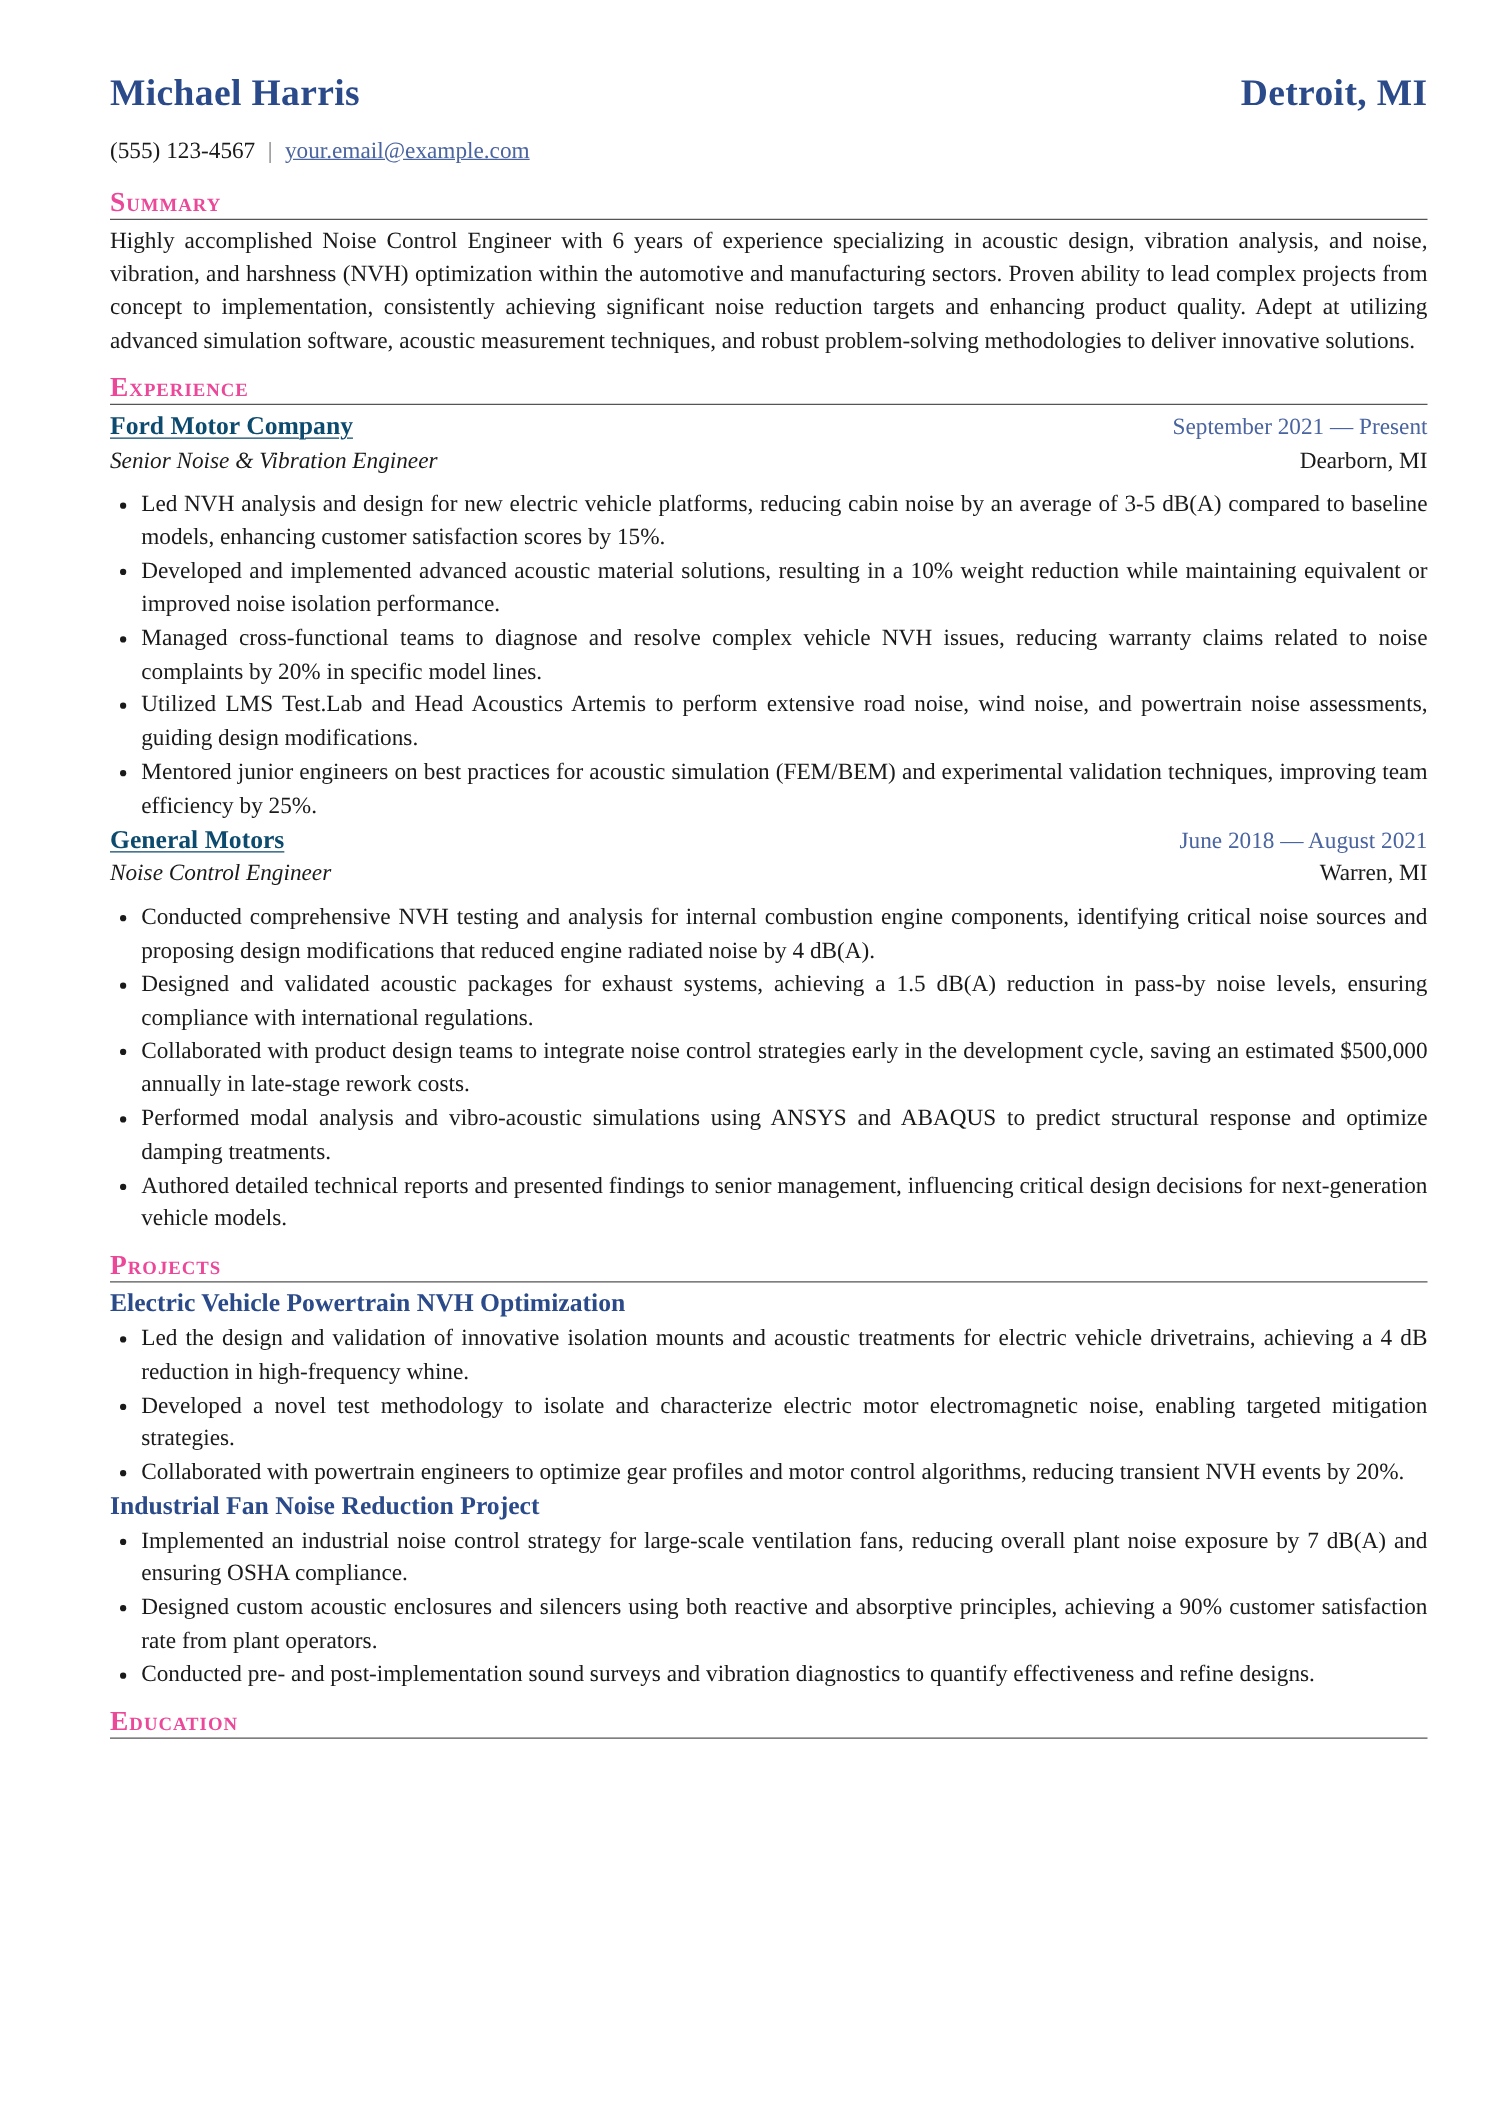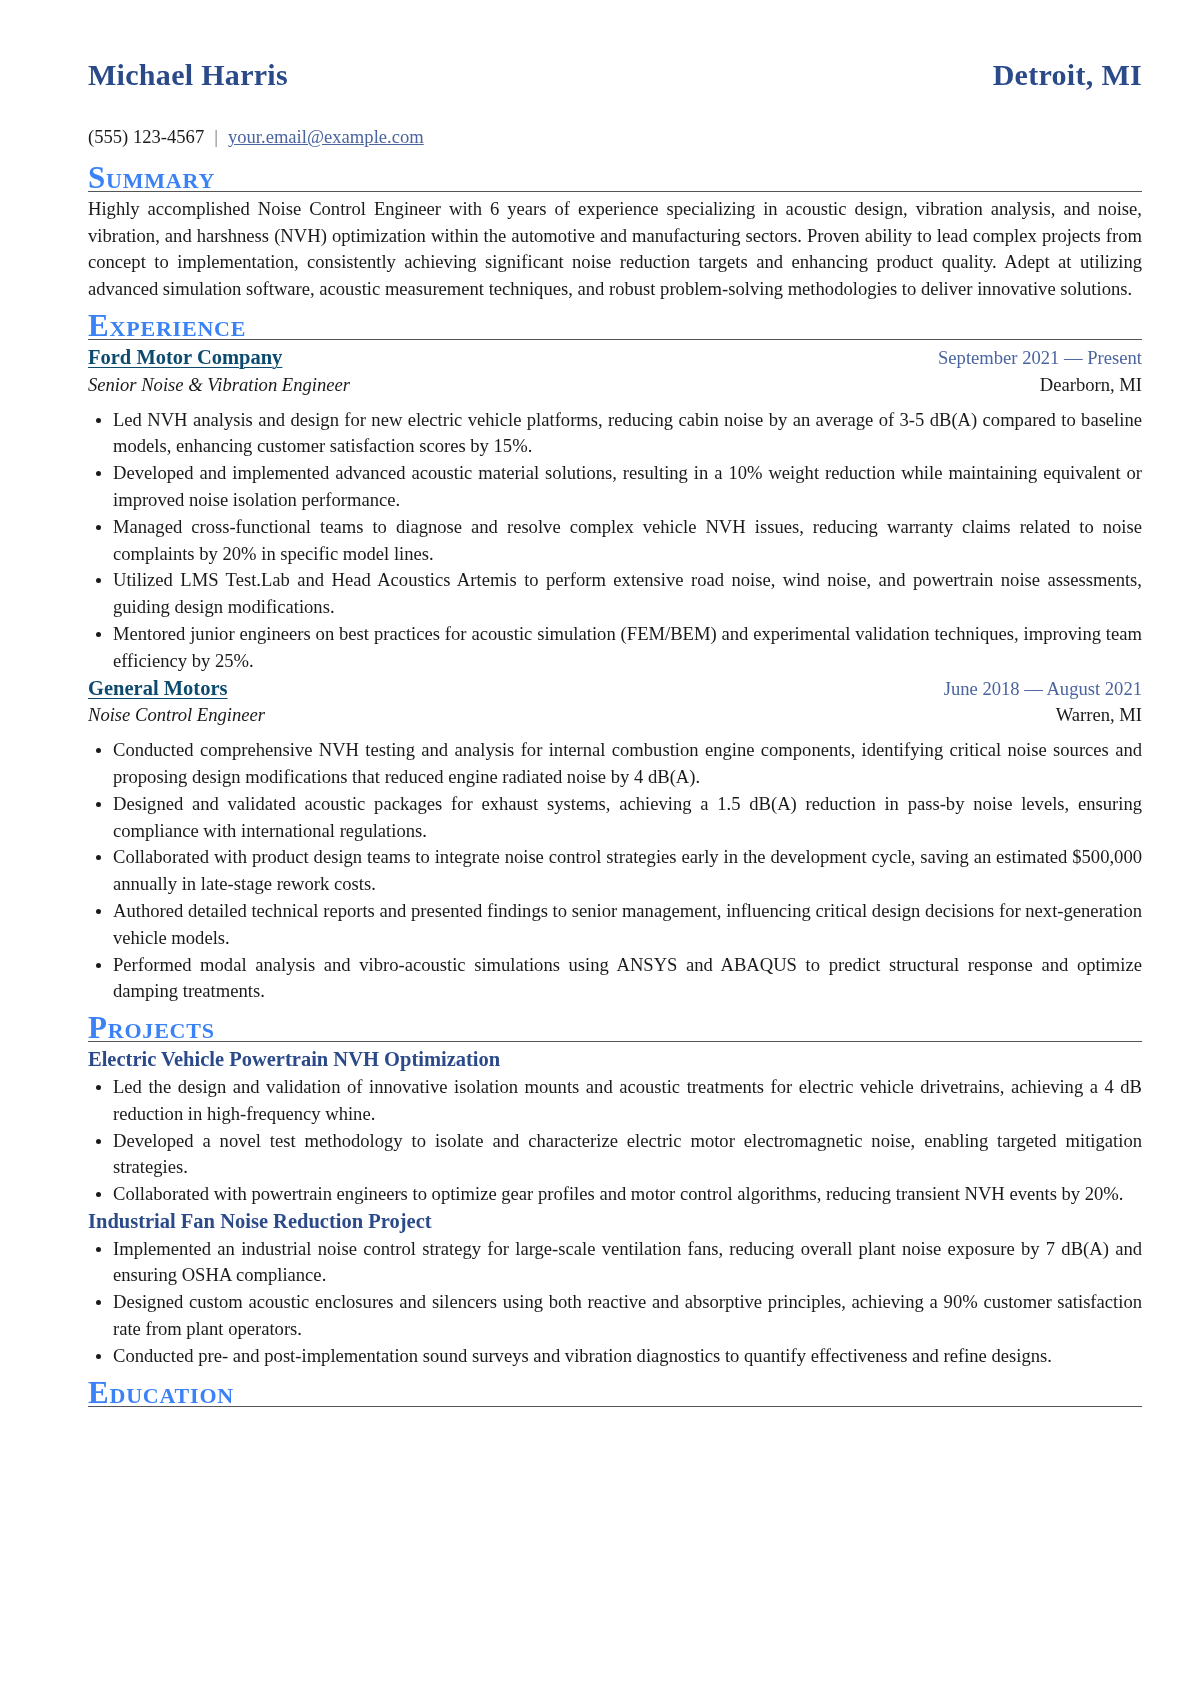--- a/index.html
+++ b/index.html
@@ -28,36 +28,36 @@
       height: 40px;
     }
     .name, .city {
       font-family: "Liberation Serif", serif;
       font-weight: bold;
       font-size: 30px;
       color: #2b4a8a;
       letter-spacing: 0.3px;
     }
     .contact-row {
-      margin-top: 22px;
+      margin-top: 6px;
       font-size: 18.6px;
       color: #1a1a1a;
     }
     .contact-sep { color: #777; margin: 0 10px; }
     .email {
       color: #4a64a0;
       text-decoration: underline;
       text-decoration-color: #4a64a0;
     }
     .section-title {
       font-family: "Liberation Serif", serif;
       font-weight: bold;
       font-variant: small-caps;
-      font-size: 31px;
-      color: #3b82f6;
+      font-size: 22px;
+      color: #ec4899;
       letter-spacing: 0.8px;
       line-height: 26px;
       border-bottom: 1.4px solid #555;
       padding-bottom: 0px;
     }
     .section { margin-top: 10px; }
     .section.summary-sec { margin-top: 14px; }
     .summary-text {
       text-align: justify;
       margin-top: 4px;
@@ -158,22 +158,22 @@
         <span class="dates">June 2018 — August 2021</span>
       </div>
       <div class="entry-sub">
         <span class="role">Noise Control Engineer</span>
         <span>Warren, MI</span>
       </div>
       <ul class="bullets">
         <li>Conducted comprehensive NVH testing and analysis for internal combustion engine components, identifying critical noise sources and proposing design modifications that reduced engine radiated noise by 4 dB(A).</li>
         <li>Designed and validated acoustic packages for exhaust systems, achieving a 1.5 dB(A) reduction in pass-by noise levels, ensuring compliance with international regulations.</li>
         <li>Collaborated with product design teams to integrate noise control strategies early in the development cycle, saving an estimated $500,000 annually in late-stage rework costs.</li>
+        <li>Performed modal analysis and vibro-acoustic simulations using ANSYS and ABAQUS to predict structural response and optimize damping treatments.</li>
         <li>Authored detailed technical reports and presented findings to senior management, influencing critical design decisions for next-generation vehicle models.</li>
-        <li>Performed modal analysis and vibro-acoustic simulations using ANSYS and ABAQUS to predict structural response and optimize damping treatments.</li>
       </ul>
     </div>
   </div>
 
   <div class="section">
     <div class="section-title">Projects</div>
 
     <div>
       <a class="project-title" style="display:inline-block;">Electric Vehicle Powertrain NVH Optimization</a>
       <ul class="bullets tight">

